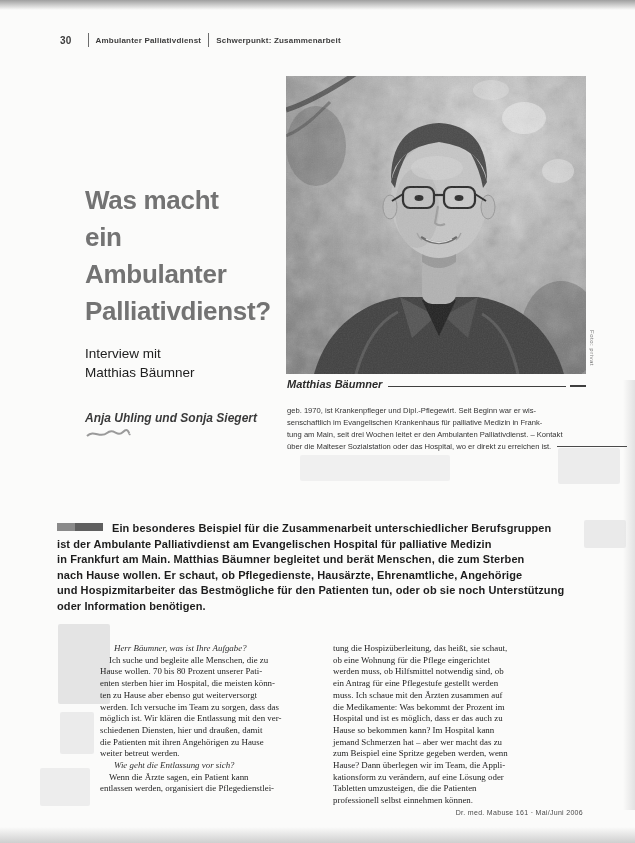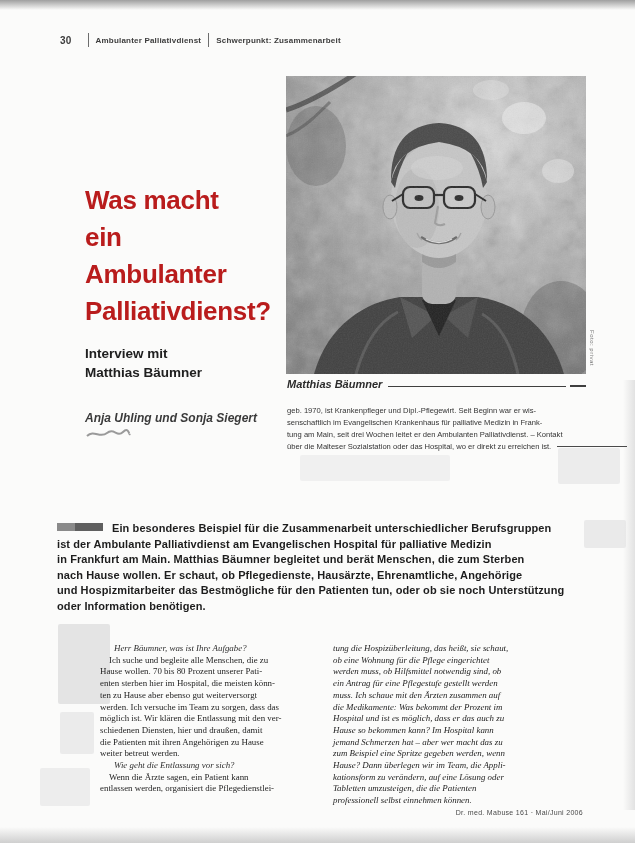--- a/index.html
+++ b/index.html
@@ -26,22 +26,22 @@
   .blurry { filter: blur(0.3px); justify-content: space-between; }
 
   
   .page-header { position:absolute; left:60px; top:33px; display:flex; align-items:center;
                  font-size:8px; font-weight:bold; color:#3c3c3c; letter-spacing:.2px; z-index:2; }
   .page-header .num { font-size:10px; margin-right:9px; }
   .vrule { width:1px; height:14px; background:#6d6d6d; margin:0 7px; }
 
   
   .title-block { position:absolute; left:85px; top:182px; width:200px; z-index:2; }
-  .article-title { font-size:26px; font-weight:bold; color:#b91c1c; line-height:37px; letter-spacing:-0.3px; }
-  .subtitle { margin-top:14px; font-size:13.5px; font-weight:bold; color:#202020; line-height:19px; }
+  .article-title { font-size:26px; font-weight:bold; color:#737373; line-height:37px; letter-spacing:-0.3px; }
+  .subtitle { margin-top:14px; font-size:13.5px; font-weight:normal; color:#202020; line-height:19px; }
   .authors  { margin-top:29px; font-size:12px; font-weight:bold; font-style:italic; color:#3a3a3a; }
   .squiggle { margin-top:2px; }
 
   
   .photo { position:absolute; left:286px; top:76px; width:300px; height:298px; z-index:2; overflow:hidden; }
   .photo svg { display:block; }
   .photo-credit { position:absolute; left:589px; top:330px; z-index:2;
                   writing-mode:vertical-rl; font-size:6px; color:#777; letter-spacing:.5px; }
 
   
@@ -61,21 +61,21 @@
            font-size:11px; font-weight:bold; color:#1d1d1d; line-height:15.6px; letter-spacing:.1px;margin-top:10px; }
   .intro .line { white-space:nowrap; }
   .intro-bar { display:inline-block; width:46px; height:8px; background:#5f5f5f;
                margin-right:9px; vertical-align:1px; }
   .intro-bar::before { content:""; display:block; width:18px; height:8px; background:#8a8a8a; }
 
   
   .columns { position:absolute; left:100px; top:643px; width:478px; z-index:2; display:flex;
              font-family:"Liberation Serif", serif; font-size:8.9px; line-height:11.7px; color:#242424; }
   .col-left  { width:224px; margin-right:9px; }
-  .col-right { width:245px;font-style:italic; }
+  .col-right { width:245px; }
   .question { font-style:italic; font-weight:normal; color:#2e2e2e; text-indent:14px; white-space:nowrap; }
   .answer .line { white-space:nowrap; }
   .answer .line:first-child { text-indent:9px; }
   .cont .line:first-child { text-indent:0; }
 
   
   .page-footer { position:absolute; left:433px; top:809px; width:150px; z-index:2;
                  font-size:7px; color:#4a4a4a; letter-spacing:.3px; text-align:right; }
 </style>
 </head>

